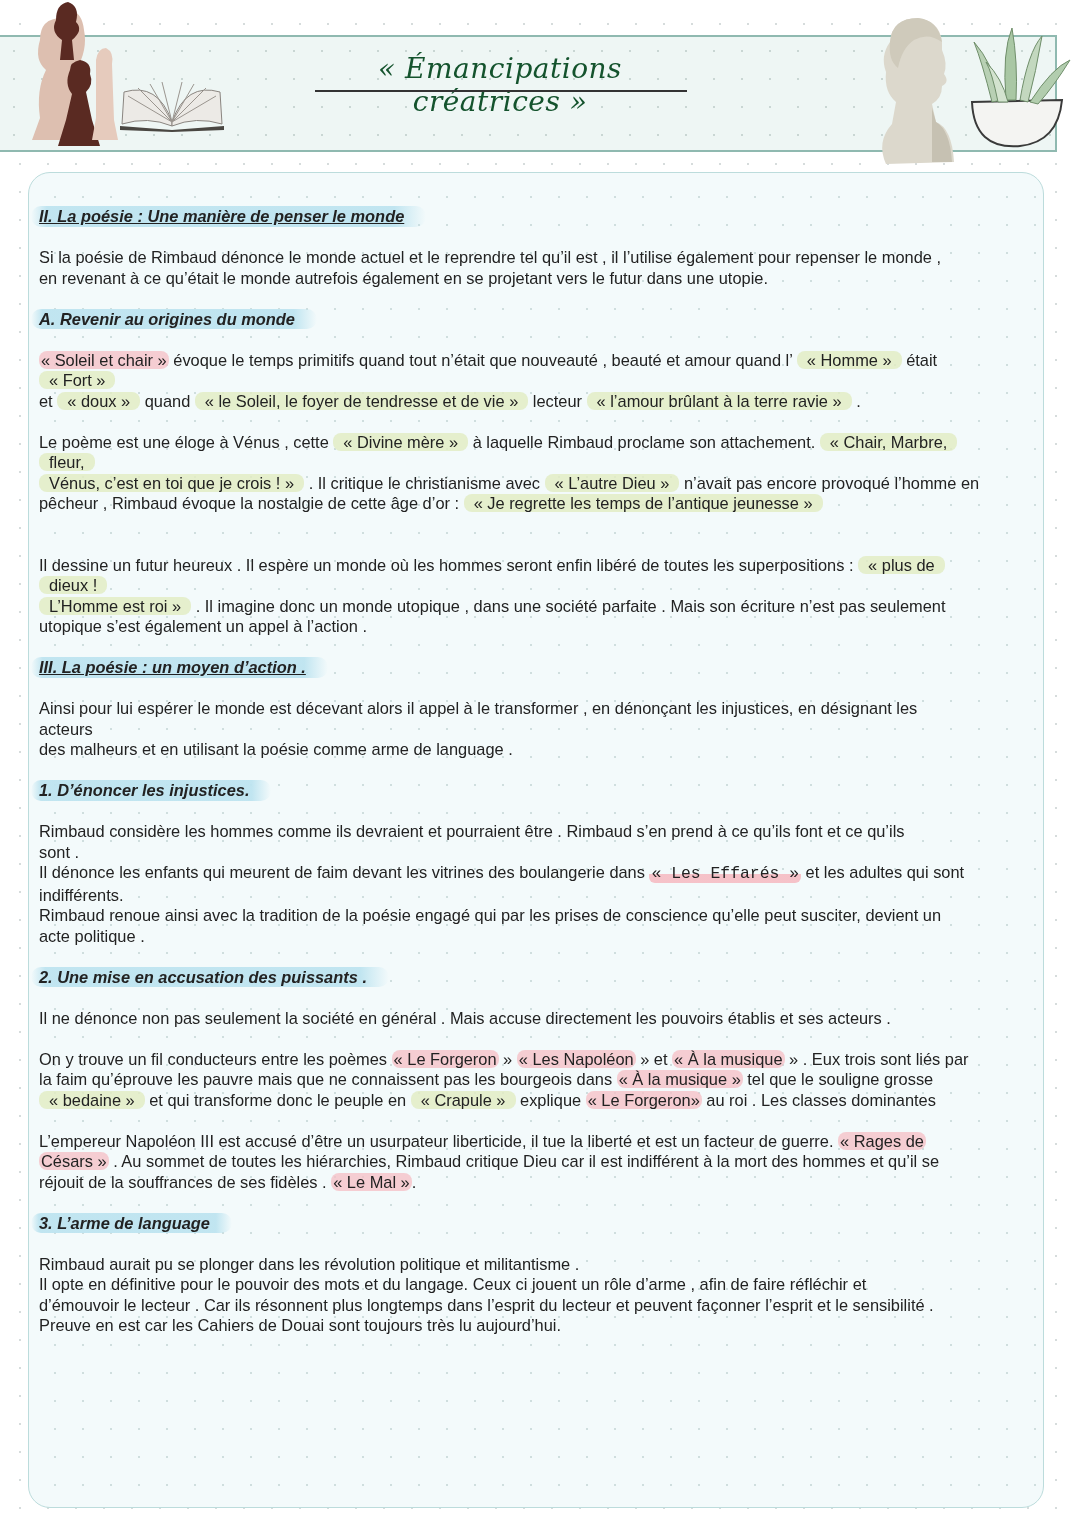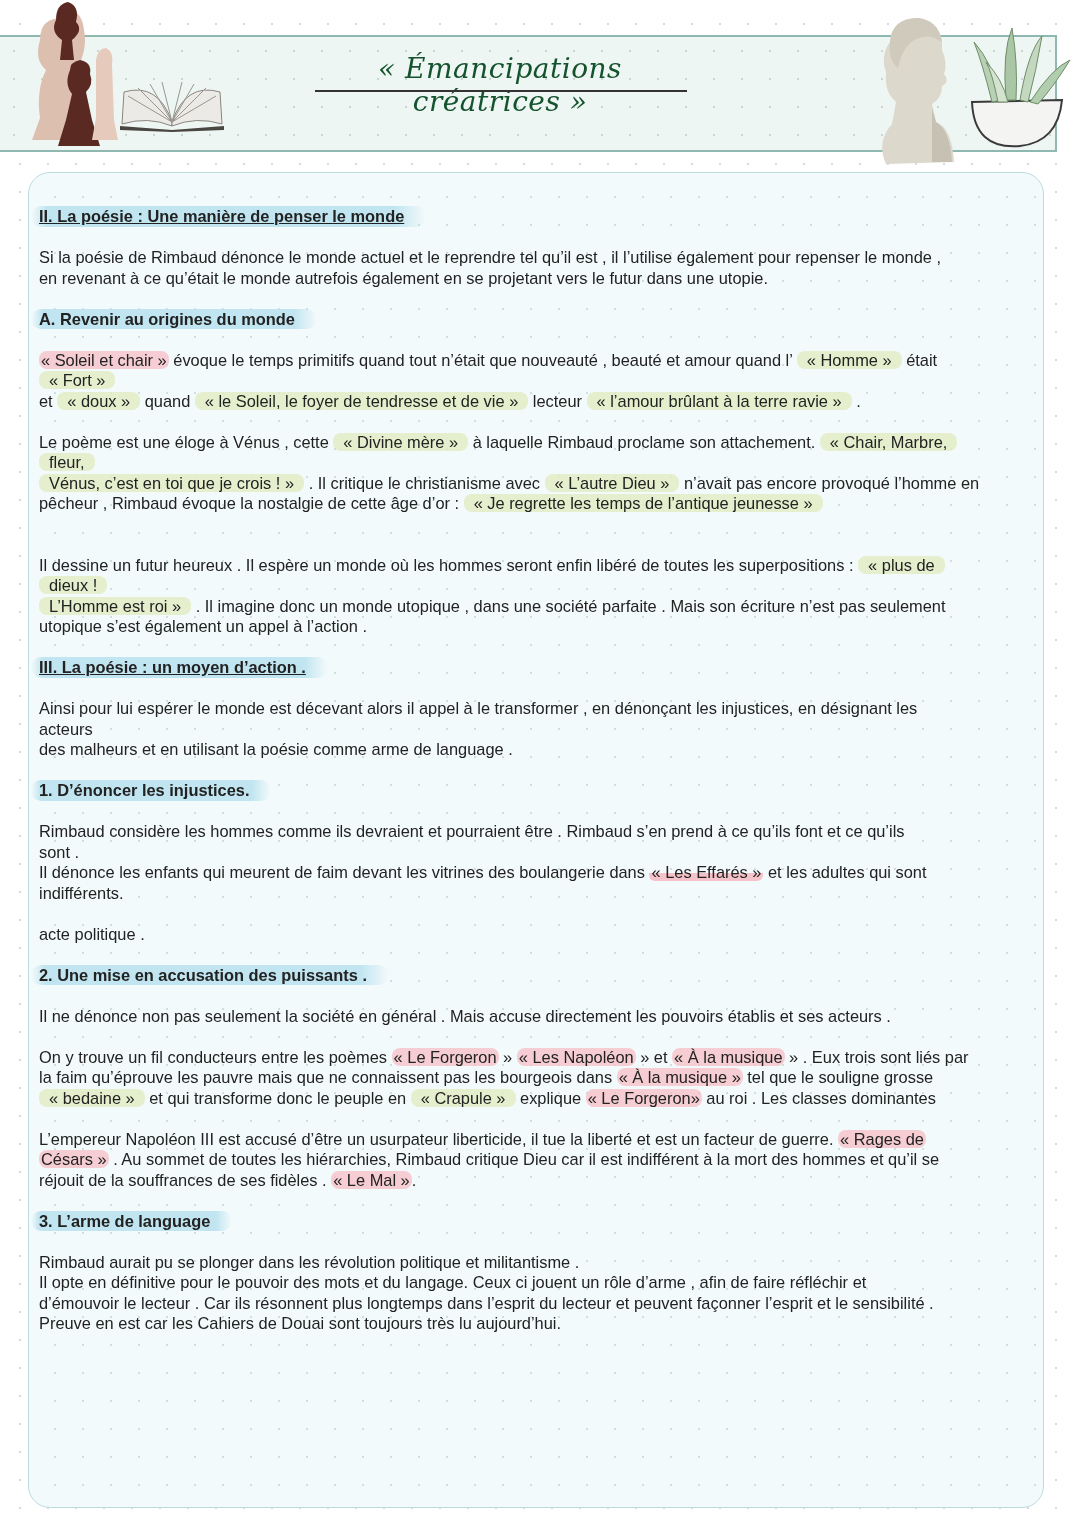--- a/index.html
+++ b/index.html
@@ -38,25 +38,25 @@
   .content {
     position:absolute; left:39px; top:206px; width:990px;
     font-size:16.4px; line-height:20.5px;
   }
   .content p { margin:0; }
   .gap { height:20.5px; }
   .h-main { font-weight:bold; text-decoration:underline; display:inline-block; position:relative; }
   .h-sub { font-weight:bold; display:inline-block; position:relative; }
   .hl-blue {
     background: linear-gradient(to right, rgba(190,228,240,0.0) 0%, rgba(190,228,240,0.95) 4%, rgba(190,228,240,0.95) 92%, rgba(190,228,240,0.0) 100%);
-    border-radius:10px; padding:0 22px 0 0; margin-left:-8px; padding-left:8px;
+    border-radius:10px; padding:0 22px 0 0; margin-left:-8px; padding-left:8px;font-style:italic;
   }
   .hl-pink { background: rgba(246,190,196,0.75); border-radius:8px; padding:0 2px; }
   .hl-green { background: rgba(226,236,196,0.85); border-radius:8px; padding:0 10px; }
-  .hl-pink-under { background: linear-gradient(to bottom, transparent 55%, rgba(246,180,188,0.8) 55%); border-radius:6px; padding:0 2px; }
+  .hl-pink-under { background: linear-gradient(to bottom, transparent 55%, rgba(246,180,188,0.8) 55%); border-radius:6px; padding:0 2px;font-family:Liberation Mono, monospace; }
 </style>
 </head>
 <body>
 
 <div class="banner"></div>
 
 <svg class="deco" style="left:10px;top:0;" width="110" height="150">
   <path d="M30 40 Q30 18 52 18 L60 10 Q72 12 74 30 Q78 50 66 70 L70 120 L78 140 L22 140 L30 118 Q26 90 36 70 Q24 60 30 40Z" fill="#ddbfb0"></path>
   <path d="M46 20 Q46 4 58 2 Q70 6 66 22 Q74 30 62 40 L64 60 L50 60 L52 40 Q40 32 46 20Z" fill="#5a2a22"></path>
   <path d="M60 70 Q60 62 70 60 Q82 62 80 74 Q84 84 76 92 L82 120 L90 146 L48 146 L56 120 L62 94 Q54 84 60 70Z" fill="#5a2a22"></path>
@@ -131,21 +131,21 @@
   </p>
   <div class="gap"></div>
 
   <p><span class="h-sub hl-blue">1.   D’énoncer les injustices.</span></p>
   <div class="gap"></div>
   <p>
     <span>Rimbaud considère les hommes comme ils devraient et pourraient être . Rimbaud s’en prend à ce qu’ils font et ce qu’ils</span><br>
     <span>sont .</span><br>
     <span>Il dénonce les enfants qui meurent de faim devant les vitrines des boulangerie dans </span><span class="hl-pink-under">« Les Effarés »</span><span> et les adultes qui sont</span><br>
     <span>indifférents.</span><br>
-    <br>
+    <span>Rimbaud renoue ainsi avec la tradition de la poésie engagé qui par les prises de conscience qu’elle peut susciter, devient un</span><br>
     <span>acte politique .</span>
   </p>
   <div class="gap"></div>
 
   <p><span class="h-sub hl-blue">2. Une mise en accusation des puissants .</span></p>
   <div class="gap"></div>
   <p>Il ne dénonce non pas seulement la société en général . Mais accuse directement les pouvoirs établis et ses acteurs .</p>
   <div class="gap"></div>
   <p>
     <span>On y trouve un fil conducteurs entre les poèmes </span><span class="hl-pink">« Le Forgeron</span><span> » </span><span class="hl-pink">« Les Napoléon</span><span> » et </span><span class="hl-pink">« À la musique</span><span> » . Eux trois sont liés par</span><br>

